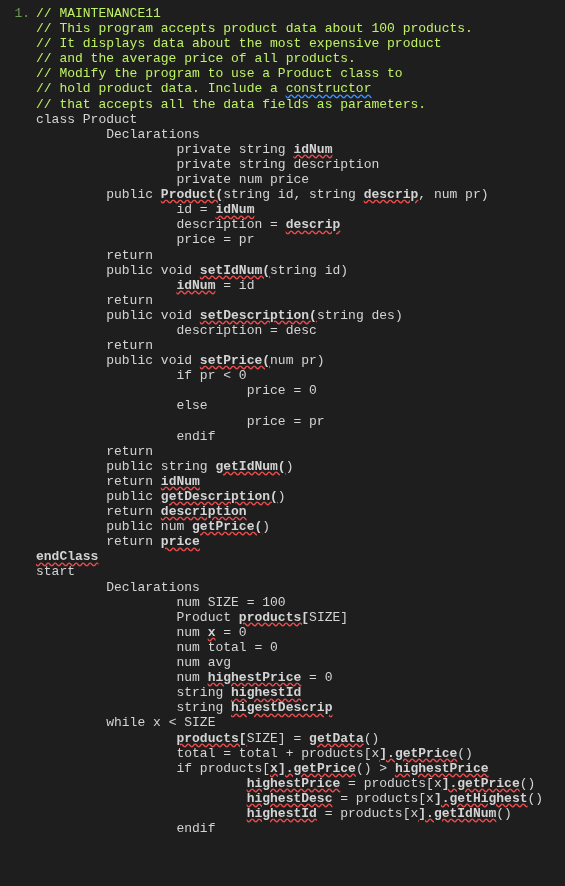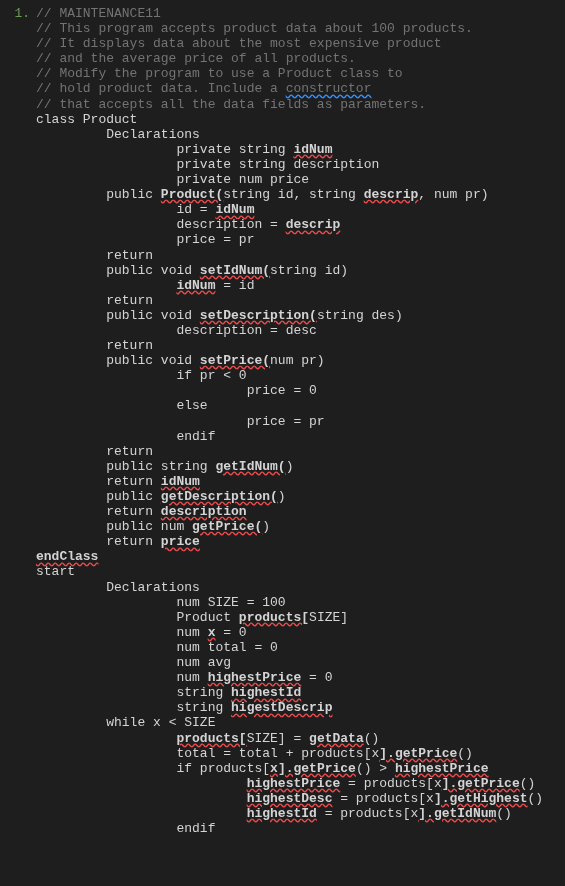--- a/index.html
+++ b/index.html
@@ -22,21 +22,21 @@
     text-align: right;
     padding-right: 6px;
     color: #6a9955;
     user-select: none;
     flex-shrink: 0;
   }
   .code {
     white-space: pre;
     padding-right: 10px;
   }
-  .comment { color: #737373; }
+  .comment { color: #bef264; }
   .text    { color: #d4d4d4; }
   .squiggle {
     text-decoration-line: underline;
     text-decoration-style: wavy;
     text-decoration-color: #f14c4c;
     font-weight: bold;
   }
   .blue-sq {
     text-decoration-line: underline;
     text-decoration-style: wavy;

